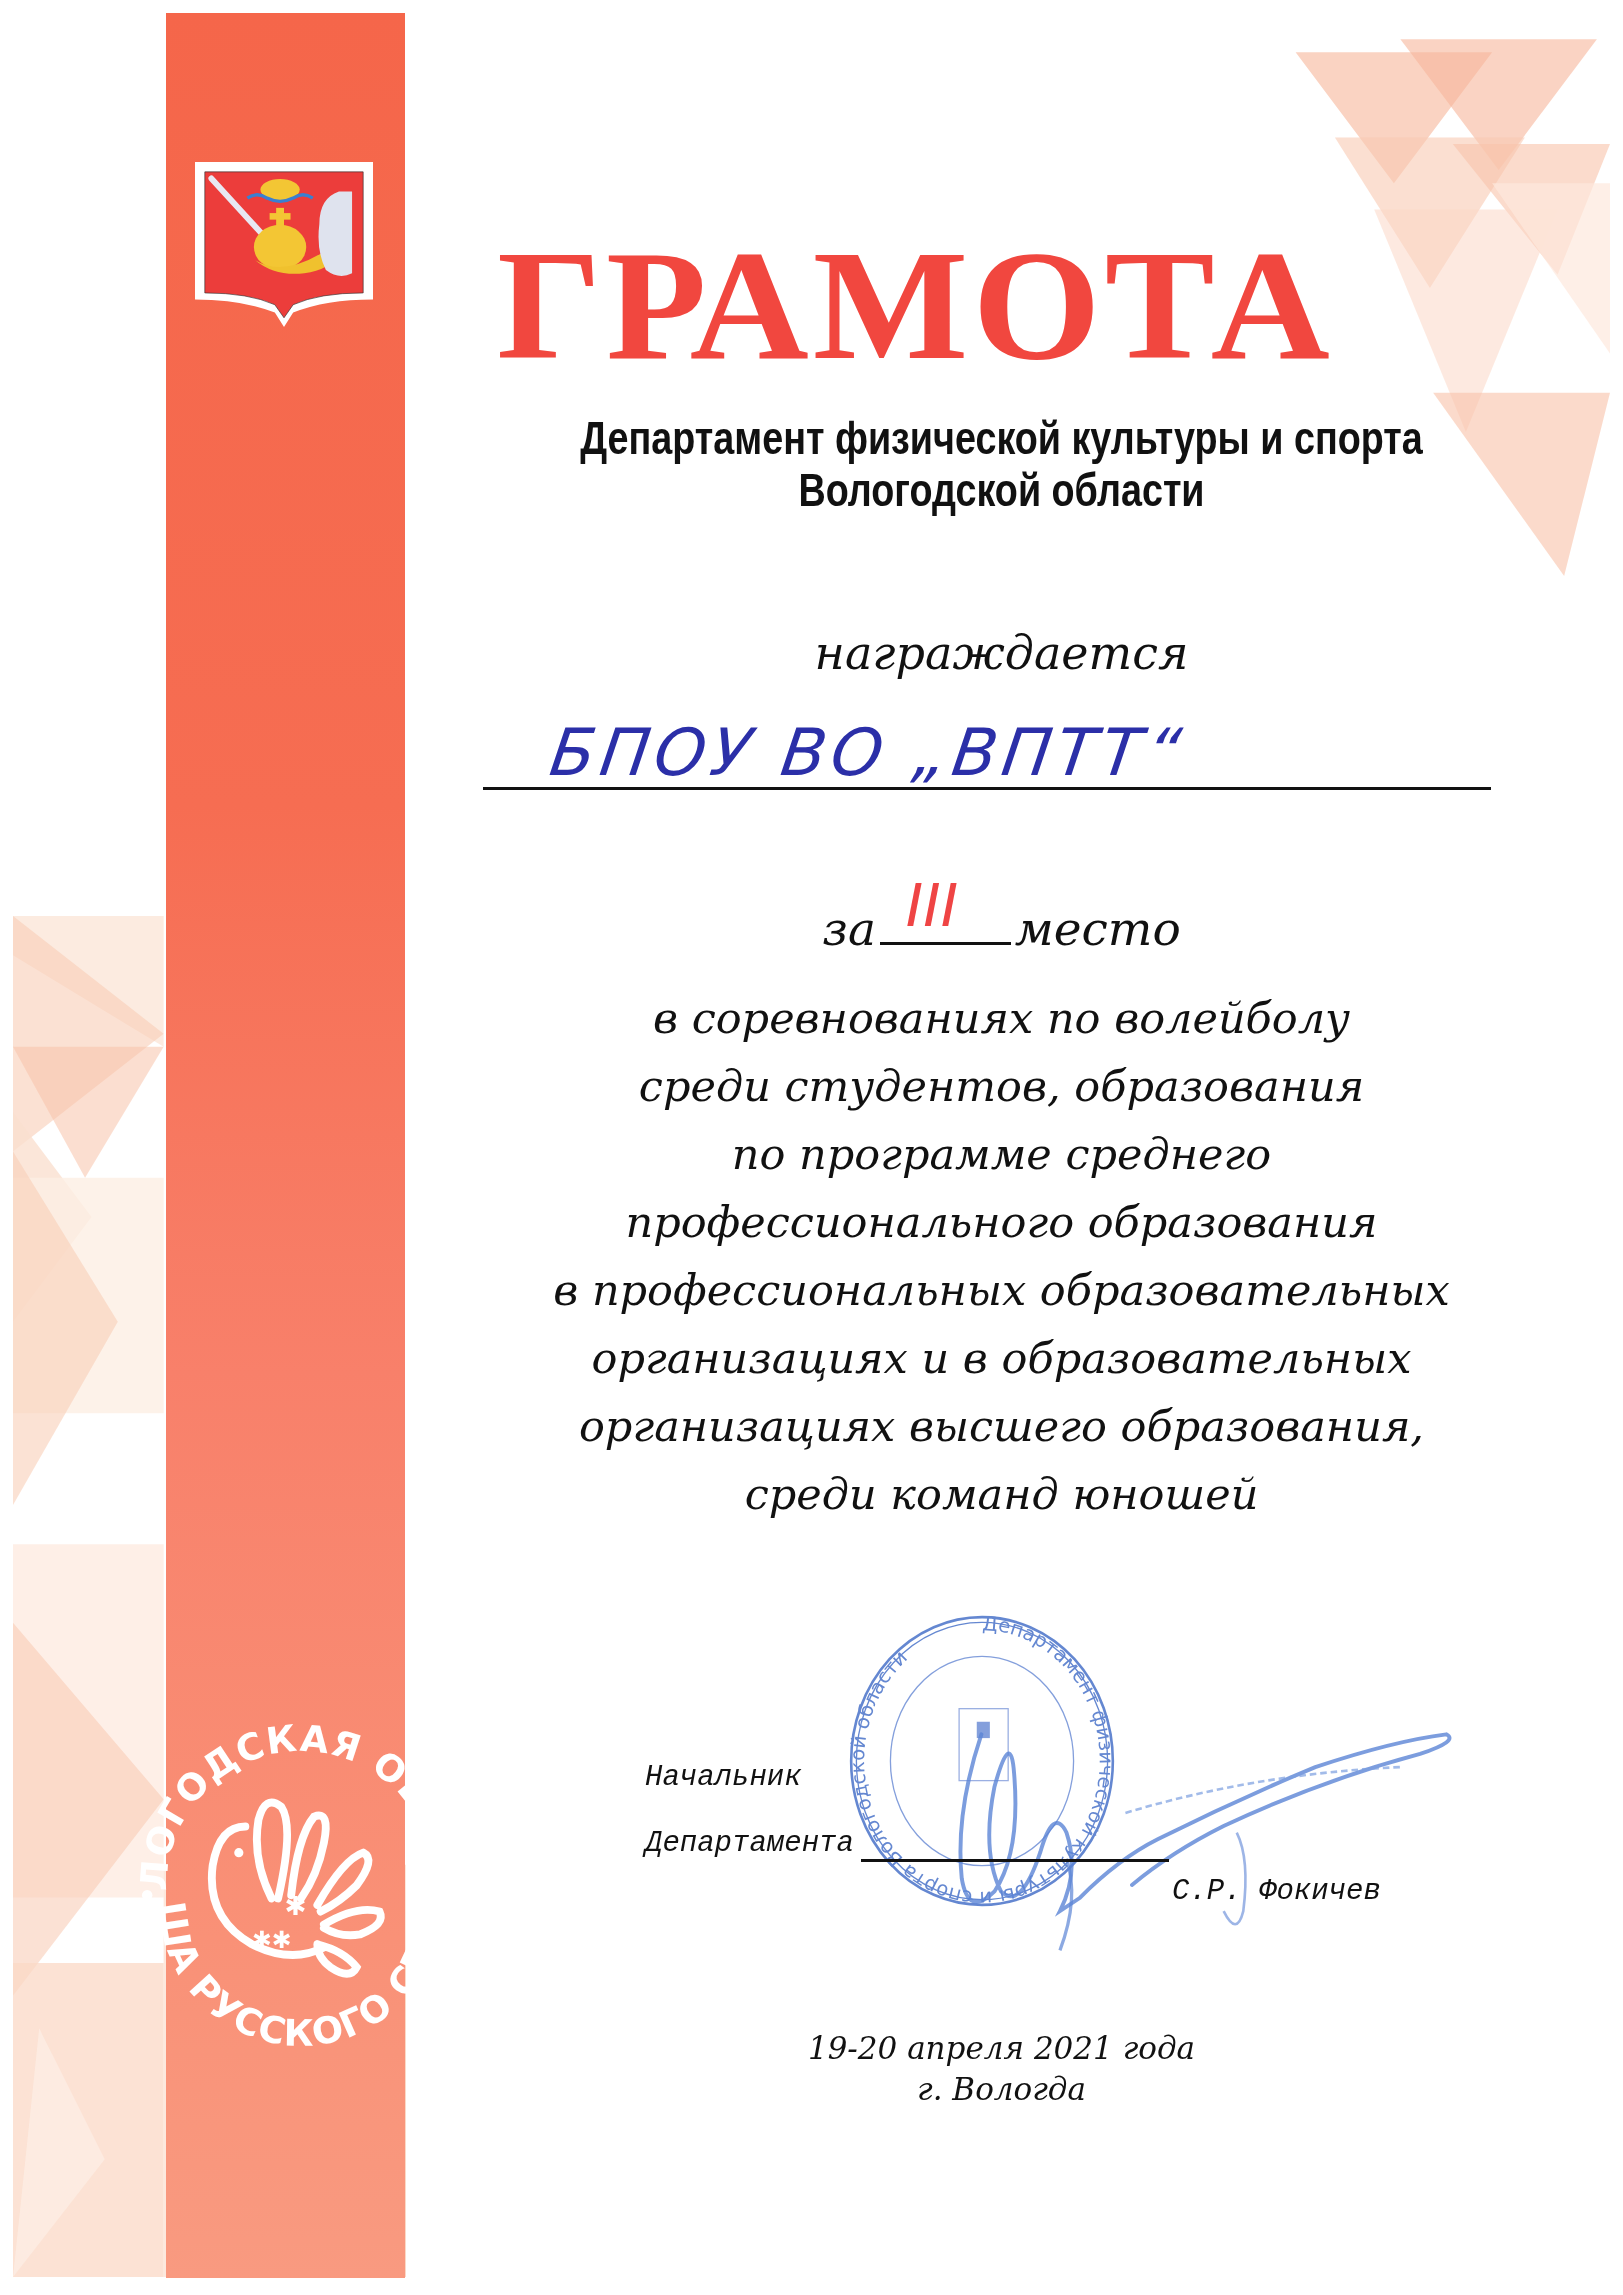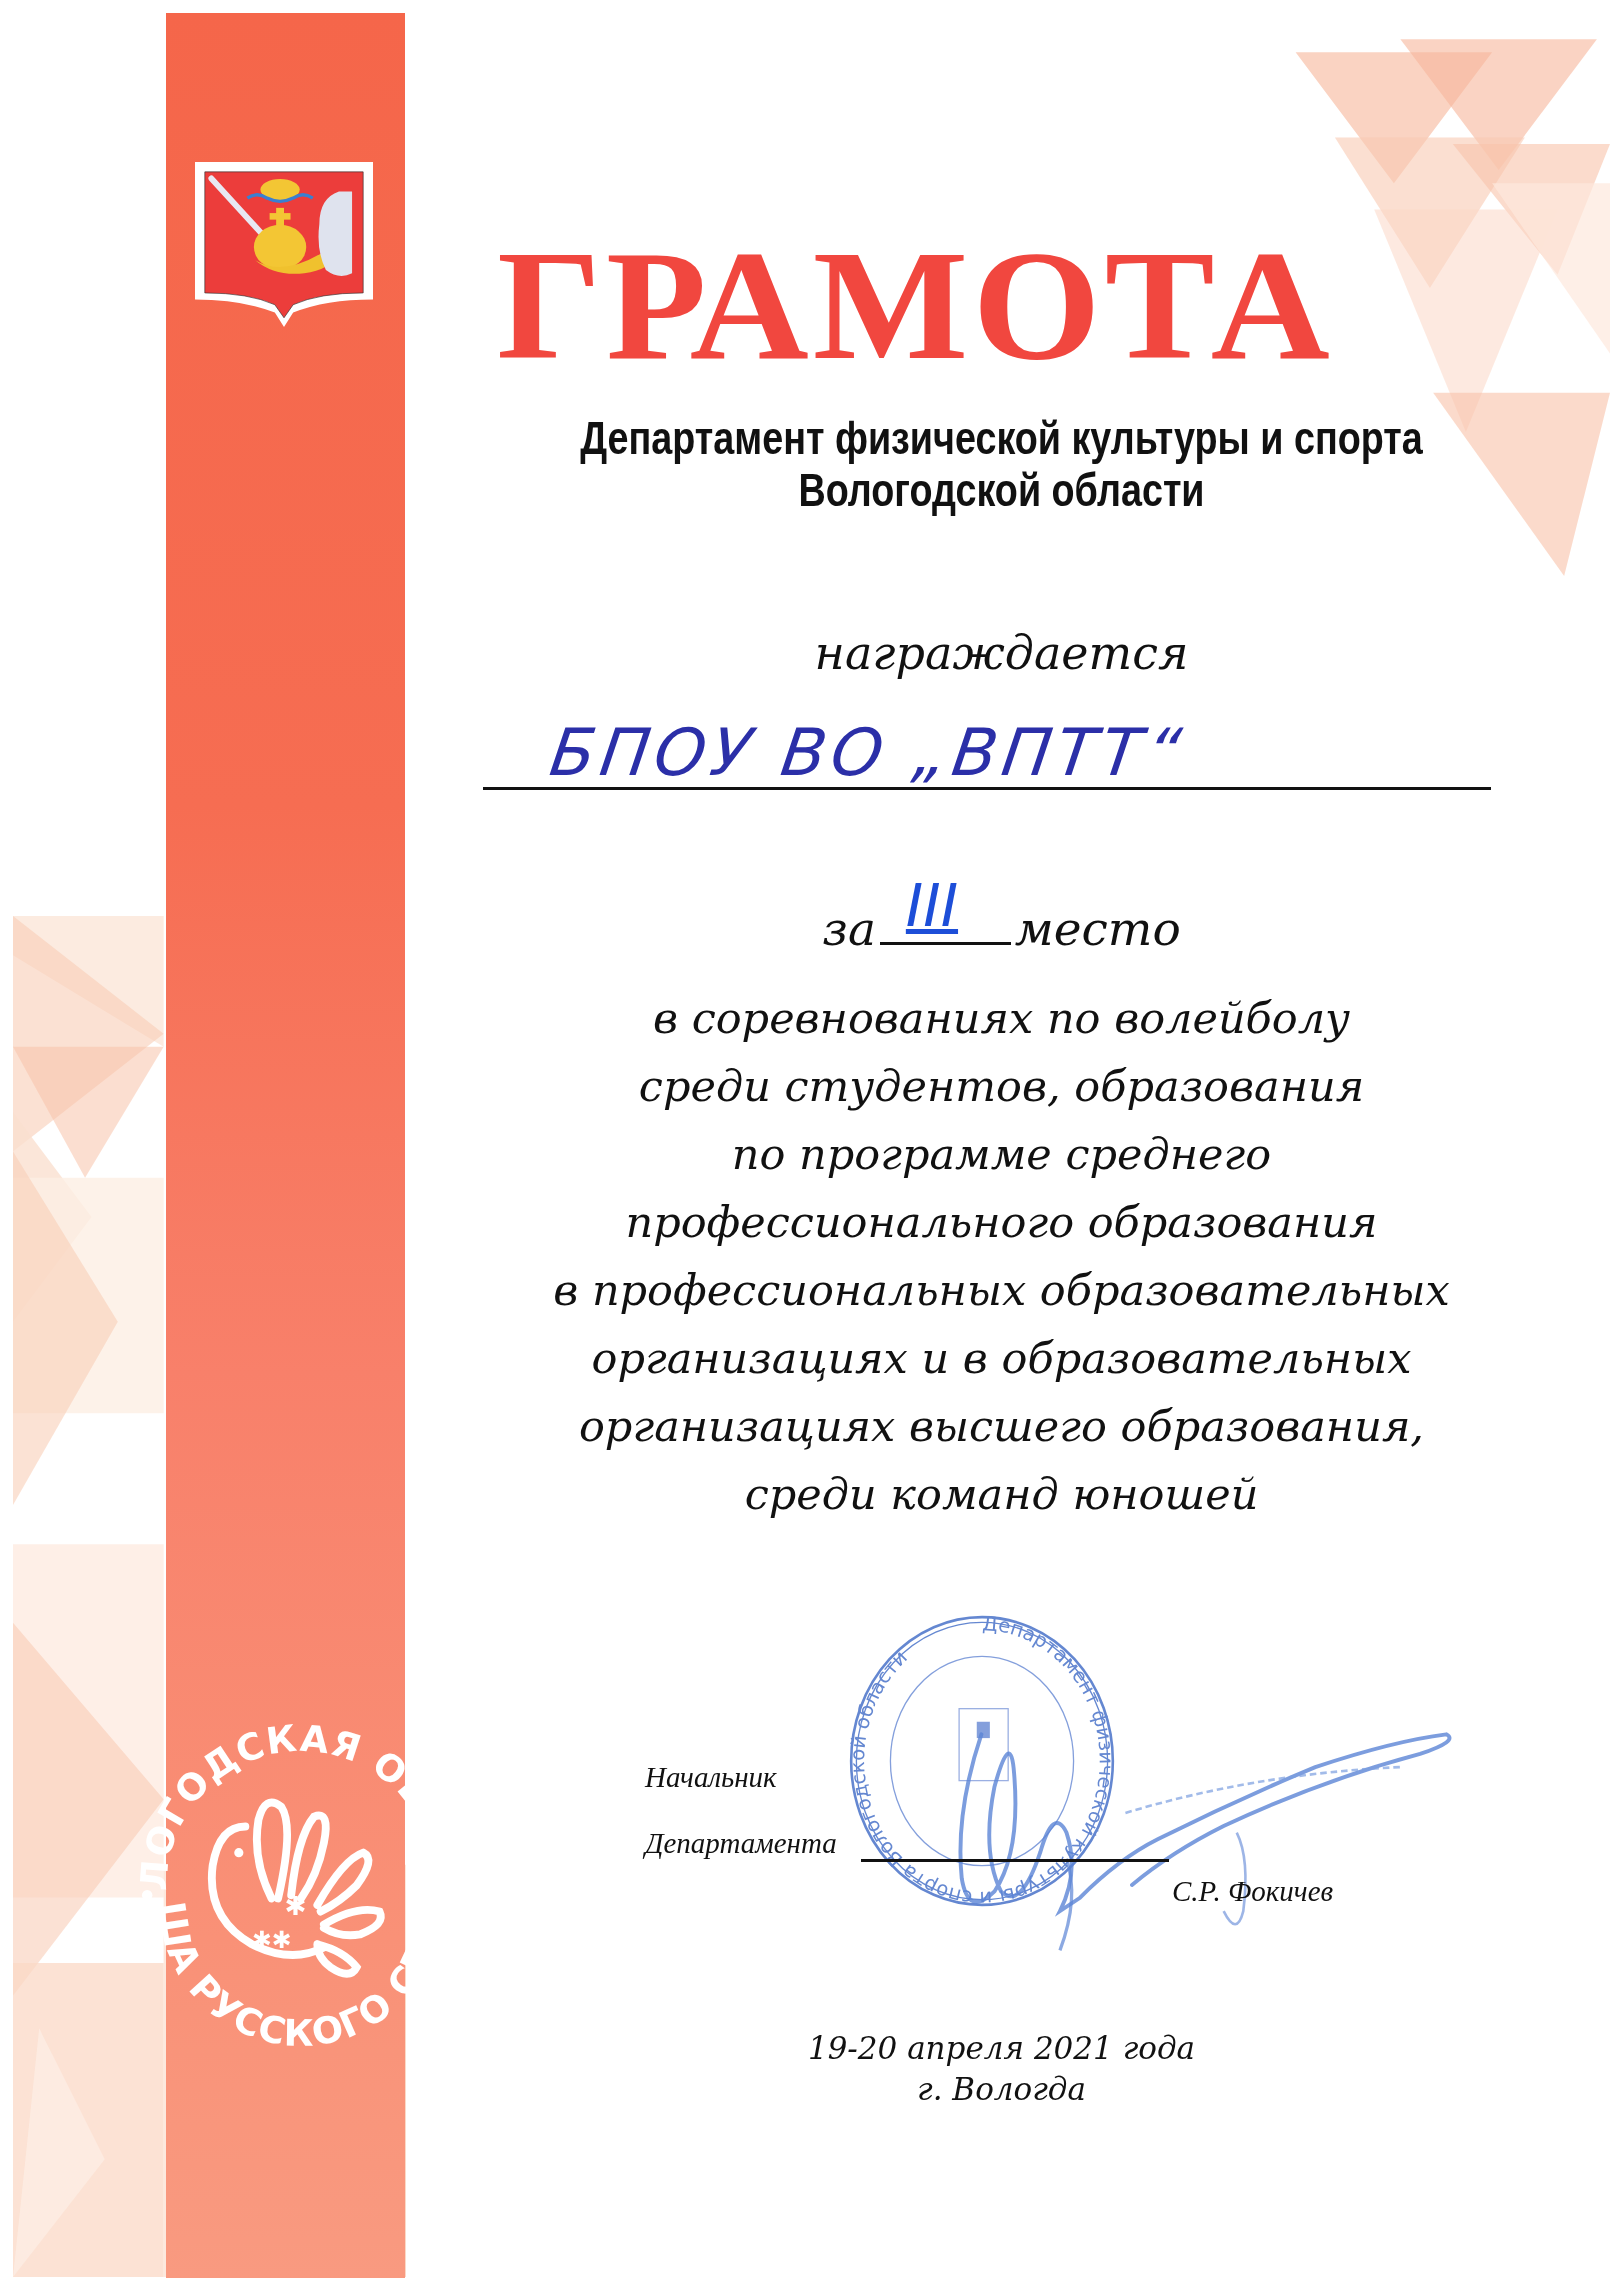--- a/index.html
+++ b/index.html
@@ -37,26 +37,26 @@
   .recipient { position: absolute; left: 492px; top: 713px; width: 753px; height: 79px;
                font-family: "DejaVu Sans", sans-serif; font-style: italic; font-weight: 200;
                color: #2b2fa8; font-size: 65px; line-height: 79px; letter-spacing: 5.2px;
                padding-left: 59px; box-sizing: border-box; transform: skewX(-8deg); }
   .recipient-line { position: absolute; left: 483px; top: 787px; width: 1008px; height: 3.3px; background: #111; }
 
   .place-row { top: 884px; font-size: 47px; line-height: 65px; }
   .place-row .place-blank { display: inline-block; width: 131px; border-bottom: 3.3px solid #111;
                             position: relative; height: 39px; vertical-align: baseline; margin: 0 3.9px; }
   .place-row .place-value { position: absolute; left: 26px; bottom: 0px; font-family: "DejaVu Sans", sans-serif;
-                            font-style: italic; font-weight: 200; color: #1d4ed8; font-size: 59px; line-height: 72px; text-decoration: underline; }
+                            font-style: italic; font-weight: 200; color: #ef4444; font-size: 59px; line-height: 72px; }
 
   .desc { top: 972px; font-size: 43px; line-height: 68px; }
 
   .sign-block { position: absolute; left: 645px; top: 1735px; width: 851px; height: 144px; }
-  .sign-label { position: absolute; font-family: Liberation Serif, serif; font-style: italic; font-size: 29px; color: #111; }
+  .sign-label { position: absolute; font-family: Liberation Mono, monospace; font-style: italic; font-size: 29px; color: #111; }
   .sign-line { position: absolute; left: 216px; top: 124px; width: 308px; height: 2.6px; background: #111; }
 
   .stamp { position: absolute; left: 838px; top: 1604px; width: 288px; height: 314px; opacity: 0.85; }
   .signature { position: absolute; left: 929px; top: 1695px; width: 550px; height: 262px; }
 
   .date { top: 2016px; font-size: 31px; line-height: 41px; }
 </style>
 </head>
 <body>
 

